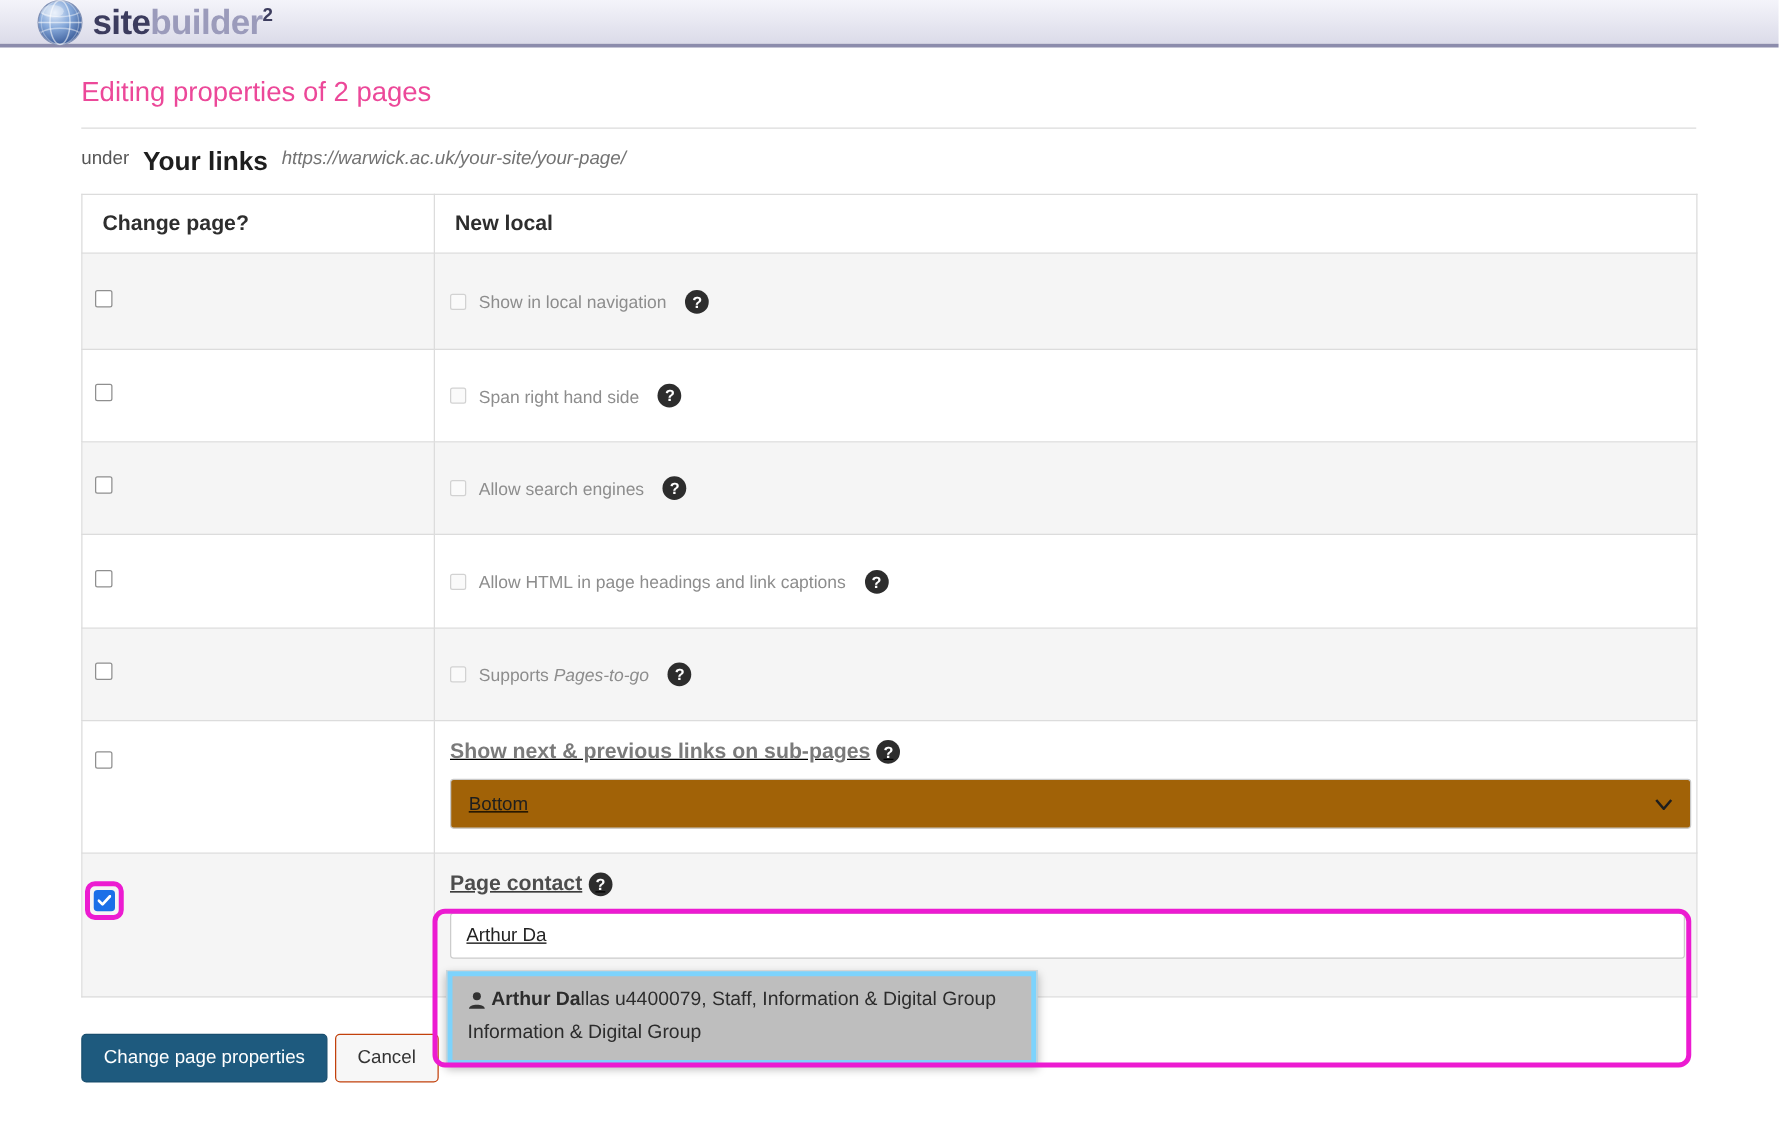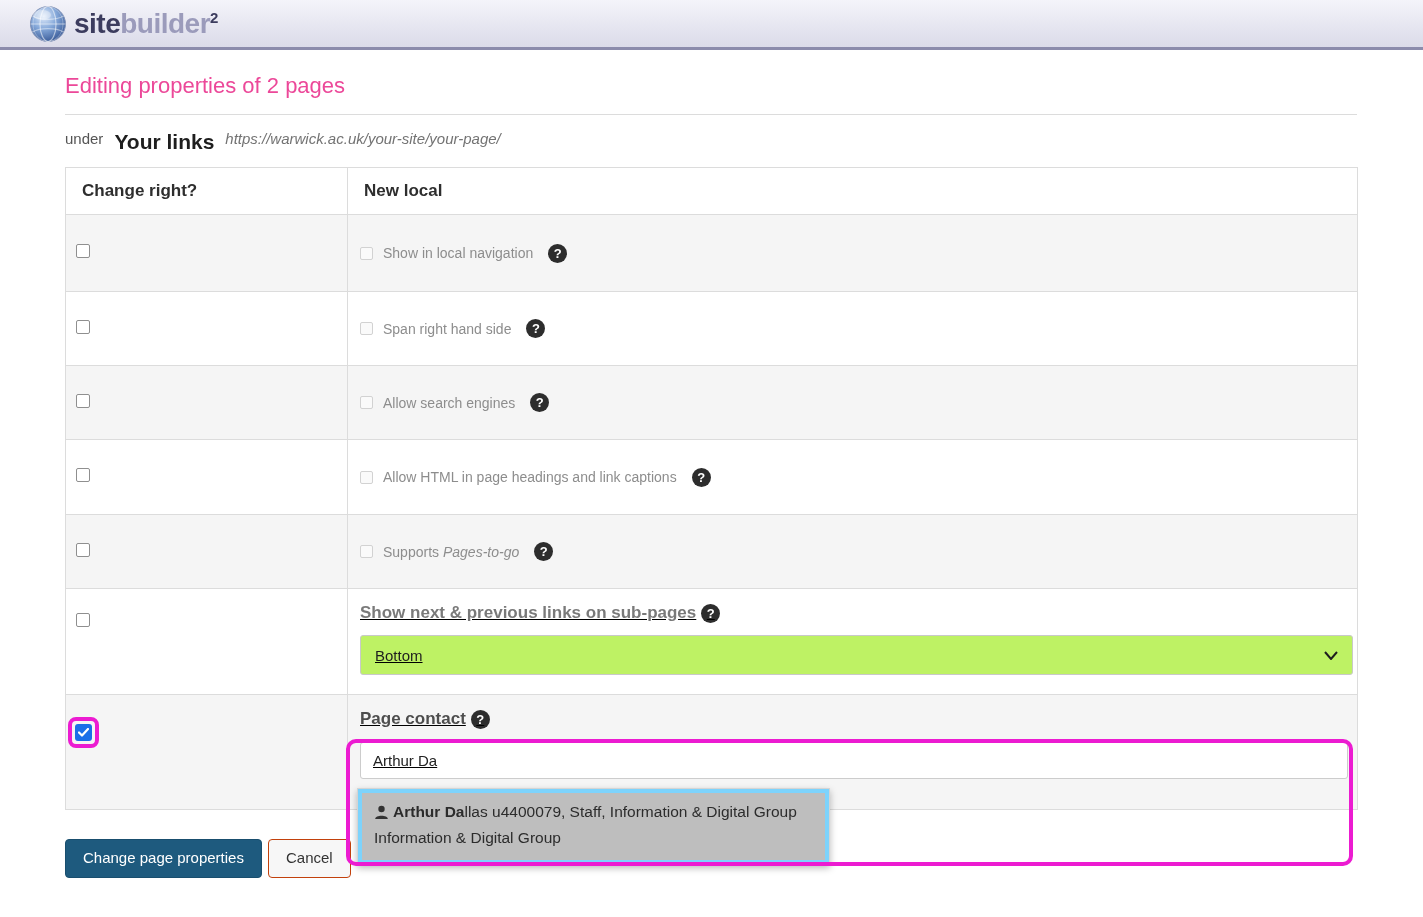--- a/index.html
+++ b/index.html
@@ -7,21 +7,21 @@
   body {
     width: 1423px; height: 917px;
     background: #ffffff;
     font-family: "Liberation Sans", sans-serif;
     position: relative;
     overflow: hidden;
   }
 
   
   .app-header {
-    height: 50px;
+    height: 38px;
     background: linear-gradient(#f4f4fa, #dbdbe9);
     border-bottom: 3px solid #8c8cac;
     display: flex; align-items: center;
     padding-left: 29px;
   }
   .logo { display: flex; align-items: center; gap: 7px; }
   .logo-text { font-size: 28px; font-weight: bold; letter-spacing: -0.5px; line-height: 1; }
   .logo-site { color: #3c3c5e; }
   .logo-builder { color: #9b9bbb; }
   .logo-sup { color: #3c3c5e; font-size: 15px; vertical-align: 10px; font-weight: bold; }
@@ -69,21 +69,21 @@
   .help-icon {
     width: 19px; height: 19px; background: #2d2d2d; color: #fff; border-radius: 50%;
     font-size: 13px; font-weight: bold; display: inline-flex; align-items: center;
     justify-content: center; margin-left: 5px; flex: 0 0 auto; line-height: 1;
   }
   .group-label { font-size: 17px; font-weight: bold; color: #7a7a7a; }
   .contact-label { font-size: 17px; font-weight: bold; color: #4d4d4d; }
   .label-line { display: flex; align-items: center; }
 
   .select-box {
-    height: 40px; background: #bef264; border: 1px solid #c9c9c9; border-radius: 3px;
+    height: 40px; background: #a16207; border: 1px solid #c9c9c9; border-radius: 3px;
     display: flex; align-items: center; justify-content: space-between;
     padding: 0 14px; font-size: 15px; color: #1e1e1e; margin-top: 12px; cursor: pointer;
   }
   .chevron-down { width: 14px; height: 9px; }
 
   
   .contact-cell { position: relative; }
   .contact-input {
     margin-top: 13px; width: 988px; height: 37px; border: 1px solid #cccccc;
     border-radius: 3px; font-size: 15px; color: #222; padding: 0 12px;
@@ -163,21 +163,21 @@
     <span class="parent-url">https://warwick.ac.uk/your-site/your-page/</span>
   </div>
 
   <table class="props">
     <colgroup>
         <col style="width:282px">
         <col style="width:1010px">
       </colgroup>
     <tbody>
         <tr>
-      <th>Change right?</th>
+      <th>Change page?</th>
       <th>New local</th>
     </tr>
 
     <tr class="gray r1">
       <td class="cb-cell"><span class="cb"></span></td>
       <td class="opt-cell">
         <div class="opt-line">
           <span class="cb-disabled"></span>
           <span class="opt-label">Show in local navigation</span>
           <span class="help-icon">?</span>

